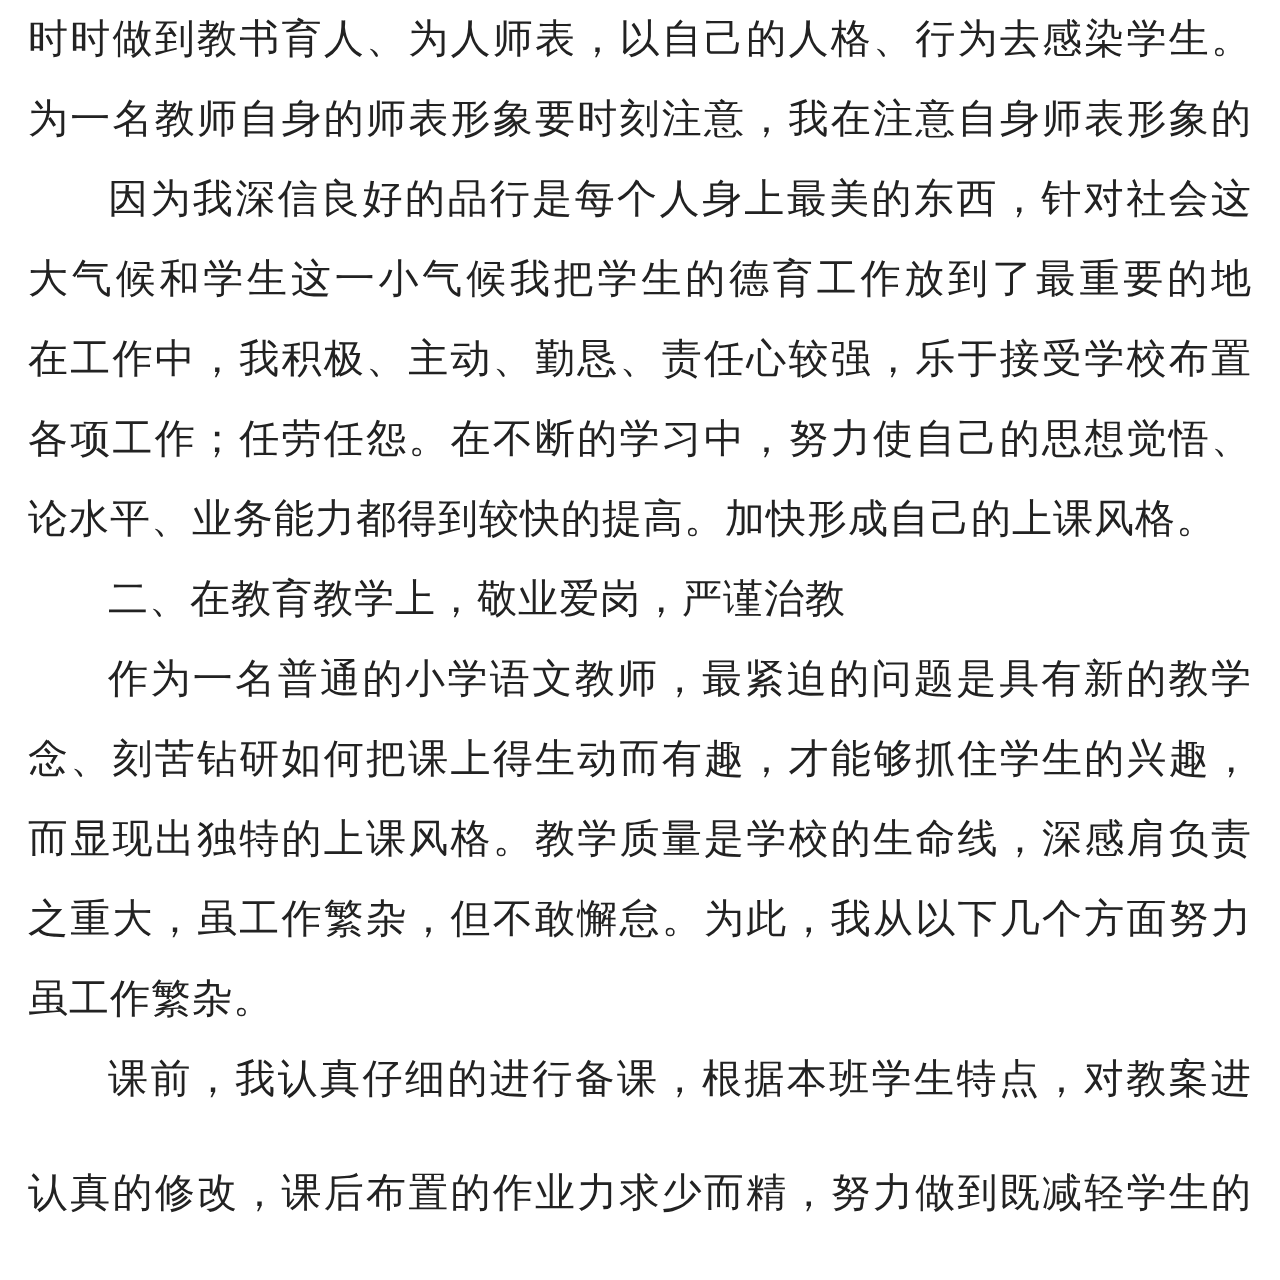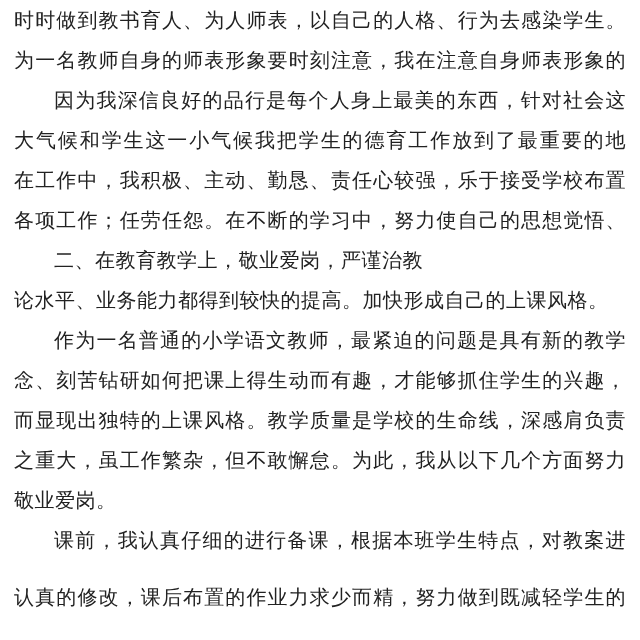--- a/index.html
+++ b/index.html
@@ -41,23 +41,23 @@
 <body>
 
 <div class="page">
   <div class="doc">
     <div class="line full">时时做到教书育人、为人师表，以自己的人格、行为去感染学生。作</div>
     <div class="line full">为一名教师自身的师表形象要时刻注意，我在注意自身师表形象的同</div>
     <div class="line full indent">因为我深信良好的品行是每个人身上最美的东西，针对社会这一</div>
     <div class="line full">大气候和学生这一小气候我把学生的德育工作放到了最重要的地位。</div>
     <div class="line full">在工作中，我积极、主动、勤恳、责任心较强，乐于接受学校布置的</div>
     <div class="line full">各项工作；任劳任怨。在不断的学习中，努力使自己的思想觉悟、理</div>
+    <div class="line">论水平、业务能力都得到较快的提高。加快形成自己的上课风格。</div>
     <div class="line indent">二、在教育教学上，敬业爱岗，严谨治教</div>
-    <div class="line">论水平、业务能力都得到较快的提高。加快形成自己的上课风格。</div>
     <div class="line full indent">作为一名普通的小学语文教师，最紧迫的问题是具有新的教学理</div>
     <div class="line full">念、刻苦钻研如何把课上得生动而有趣，才能够抓住学生的兴趣，从</div>
     <div class="line full">而显现出独特的上课风格。教学质量是学校的生命线，深感肩负责任</div>
     <div class="line full">之重大，虽工作繁杂，但不敢懈怠。为此，我从以下几个方面努力提</div>
-    <div class="line">敬业爱岗。</div>
+    <div class="line">虽工作繁杂。</div>
     <div class="line full indent">课前，我认真仔细的进行备课，根据本班学生特点，对教案进行</div>
     <div class="line full page-gap">认真的修改，课后布置的作业力求少而精，努力做到既减轻学生的负</div>
   </div>
 </div>
 
 </body></html>

